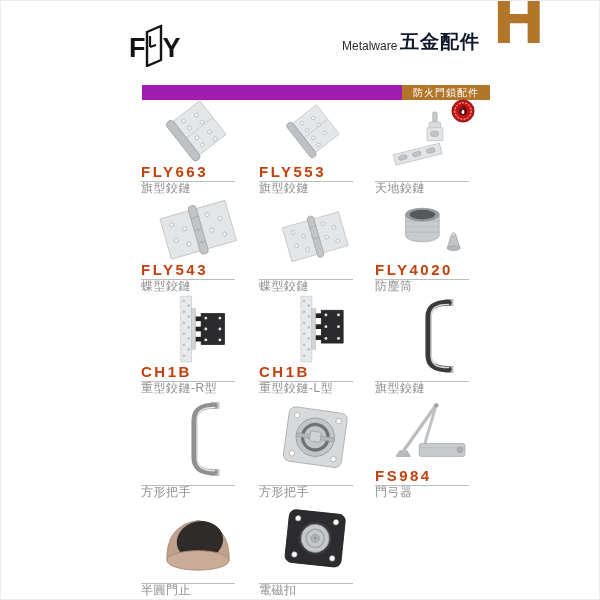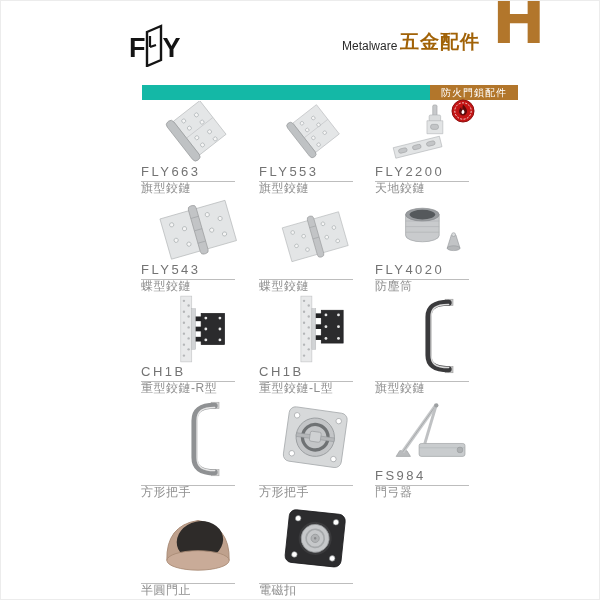--- a/index.html
+++ b/index.html
@@ -6,38 +6,38 @@
   .page{position:relative;width:600px;height:600px;background:#ffffff;
         border:1px solid #ececec;box-sizing:border-box;overflow:hidden;
         font-family:"Liberation Sans",sans-serif;}
   
   .logo{position:absolute;left:128px;top:22px;display:flex;align-items:center;
         font-weight:bold;font-size:27px;color:#141414;letter-spacing:0px;}
   .logo .door{margin:0 -2px 6px -3px;}
   .subtitle-en{position:absolute;left:341px;top:38px;font-family:Liberation Sans, sans-serif;
         font-size:12px;color:#2a2a2a;}
   .subtitle-zh{position:absolute;left:399px;top:28px;font-size:19px;font-weight:bold;
-        color:#a16207;letter-spacing:1px;}
+        color:#0f172a;letter-spacing:1px;}
   .section-letter{position:absolute;left:491px;top:-12px;font-size:64px;font-weight:bold;
         line-height:1;color:#b2762b;font-family:"DejaVu Sans",sans-serif;}
   
-  .banner{position:absolute;left:141px;top:84px;width:376px;height:15px;background:#14b8a6;}
+  .banner{position:absolute;left:141px;top:84px;width:348px;height:15px;background:#a21caf;}
   .banner-label{position:absolute;right:0;top:0;height:15px;min-width:88px;background:#b2762b;
         color:#ffffff;font-size:10px;line-height:15px;text-align:center;letter-spacing:1px;
         padding:0 4px;box-sizing:border-box;}
   .stamp{position:absolute;left:450px;top:98px;width:24px;height:24px;}
   
   .grid{position:absolute;left:138px;top:100px;display:grid;
         grid-template-columns:118px 116px 118px;
         grid-template-rows:94px 98px 102px 104px 98px;}
   .cell{display:flex;flex-direction:column;overflow:hidden;}
   .img{flex:1;display:flex;align-items:center;justify-content:center;min-height:0;}
   .labels{padding-left:2px;padding-bottom:2px;}
-  .model{font-size:13px;letter-spacing:2.5px;color:#737373;line-height:14px;height:14px;
-         font-weight:normal;}
+  .model{font-size:15px;letter-spacing:2.5px;color:#c2410c;line-height:14px;height:14px;
+         font-weight:bold;}
   .model:empty{display:none;}
   .rule{width:94px;border-top:1px solid #bdbdbd;margin:2px 0 2px 0;}
   .caption{font-size:12px;color:#8f8f8f;letter-spacing:0.5px;line-height:9px;}
 </style>
 </head>
 <body>
 
 <div class="page">
 
   <div class="logo">
@@ -124,21 +124,20 @@
           <rect x="53" y="31" width="11" height="7" rx="3" fill="#c3c5c7" stroke="#96999b" stroke-width="0.7"></rect>
           <g transform="rotate(-14 40 62)">
             <rect x="2" y="54" width="66" height="15" fill="#e2e4e5" stroke="#b0b3b5" stroke-width="0.8"></rect>
             <rect x="8" y="58" width="12" height="6" rx="3" fill="#c3c5c7" stroke="#96999b" stroke-width="0.7"></rect>
             <rect x="28" y="58" width="12" height="6" rx="3" fill="#c3c5c7" stroke="#96999b" stroke-width="0.7"></rect>
             <rect x="48" y="58" width="12" height="6" rx="3" fill="#c3c5c7" stroke="#96999b" stroke-width="0.7"></rect>
           </g>
         </svg>
       </div>
       <div class="labels">
-        <div class="model">FLY2200</div>
         <div class="rule"></div>
         <div class="caption">天地鉸鏈</div>
       </div>
     </div>
 
     <div class="cell">
       <div class="img">
         <svg width="108" height="66" viewBox="0 0 112 82" preserveAspectRatio="xMidYMid meet">
           <g transform="rotate(-16 56 41)">
             <rect x="14" y="16" width="84" height="52" fill="#e3e5e6" stroke="#b2b5b7" stroke-width="0.8"></rect>

